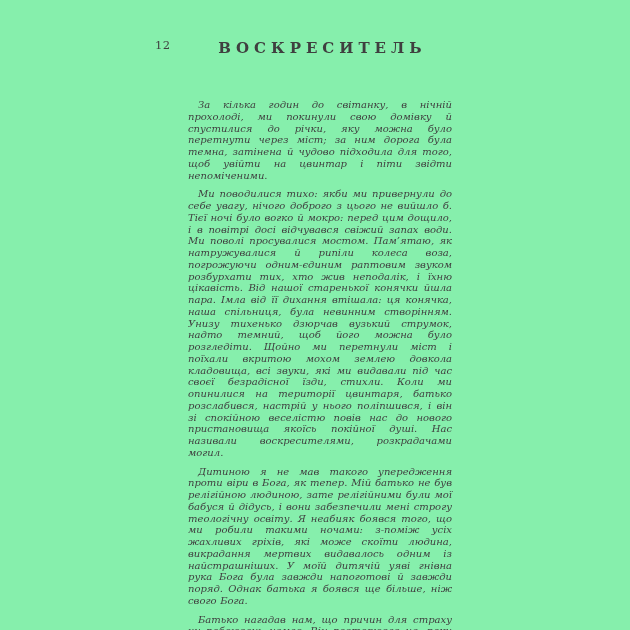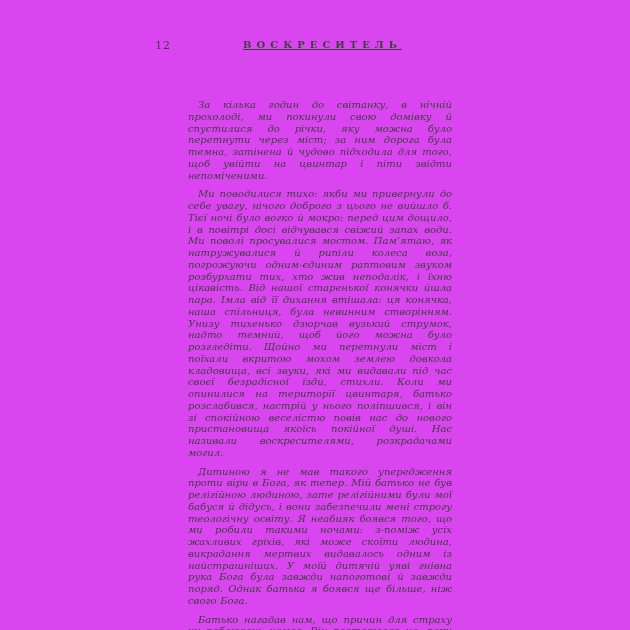--- a/index.html
+++ b/index.html
@@ -4,21 +4,21 @@
 <style>
   html, body {
     margin: 0;
     padding: 0;
     background: #ffffff;
   }
   .book-page {
     position: relative;
     width: 630px;
     height: 630px;
-    background: #d946ef;
+    background: #86efac;
     overflow: hidden;
     font-family: "DejaVu Serif", "Liberation Serif", serif;
     color: #3f3f3f;
   }
   .page-header {
     position: absolute;
     top: 38px;
     left: 0;
     width: 630px;
     height: 16px;
@@ -32,28 +32,27 @@
     color: #3f3f3f;
     font-style: normal;
     letter-spacing: 0.5px;
   }
   .running-title {
     position: absolute;
     left: 181px;
     top: 1px;
     width: 278px;
     text-align: center;
-    font-size: 10px;
+    font-size: 15px;
     font-weight: 600;
     font-style: normal;
     letter-spacing: 5px;
     text-indent: 5px; 
     color: #3f3f3f;
     white-space: nowrap;
-    text-decoration: underline;
   }
   .text-column {
     position: absolute;
     top: 92px;
     left: 181px;
     width: 278px;
     text-align: justify;
     font-style: italic;
     font-size: 10px;
     line-height: 11.75px;

